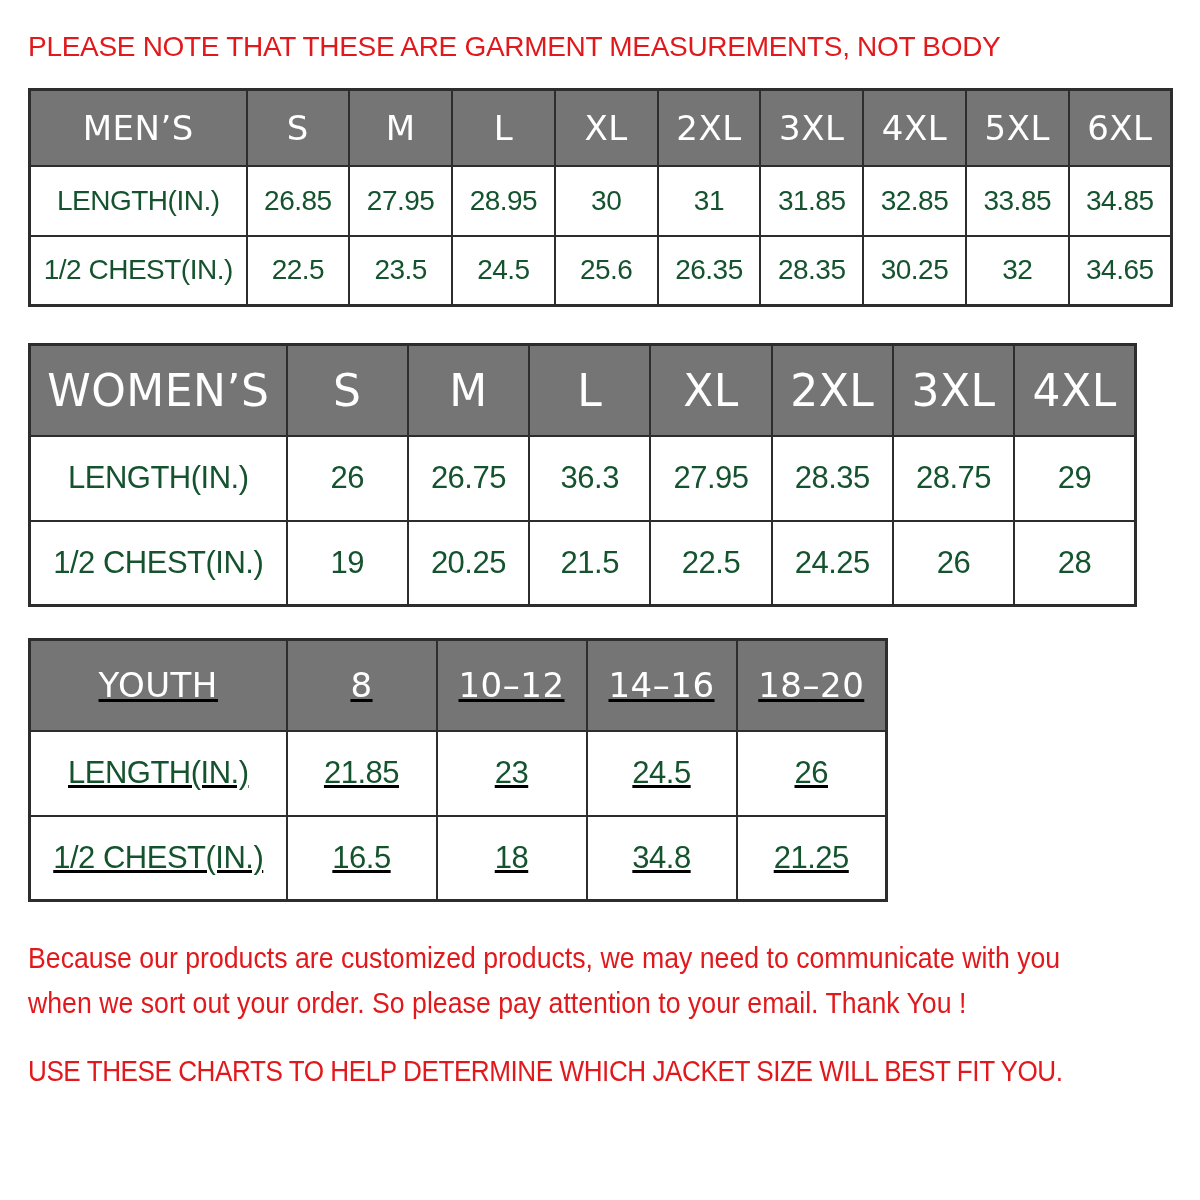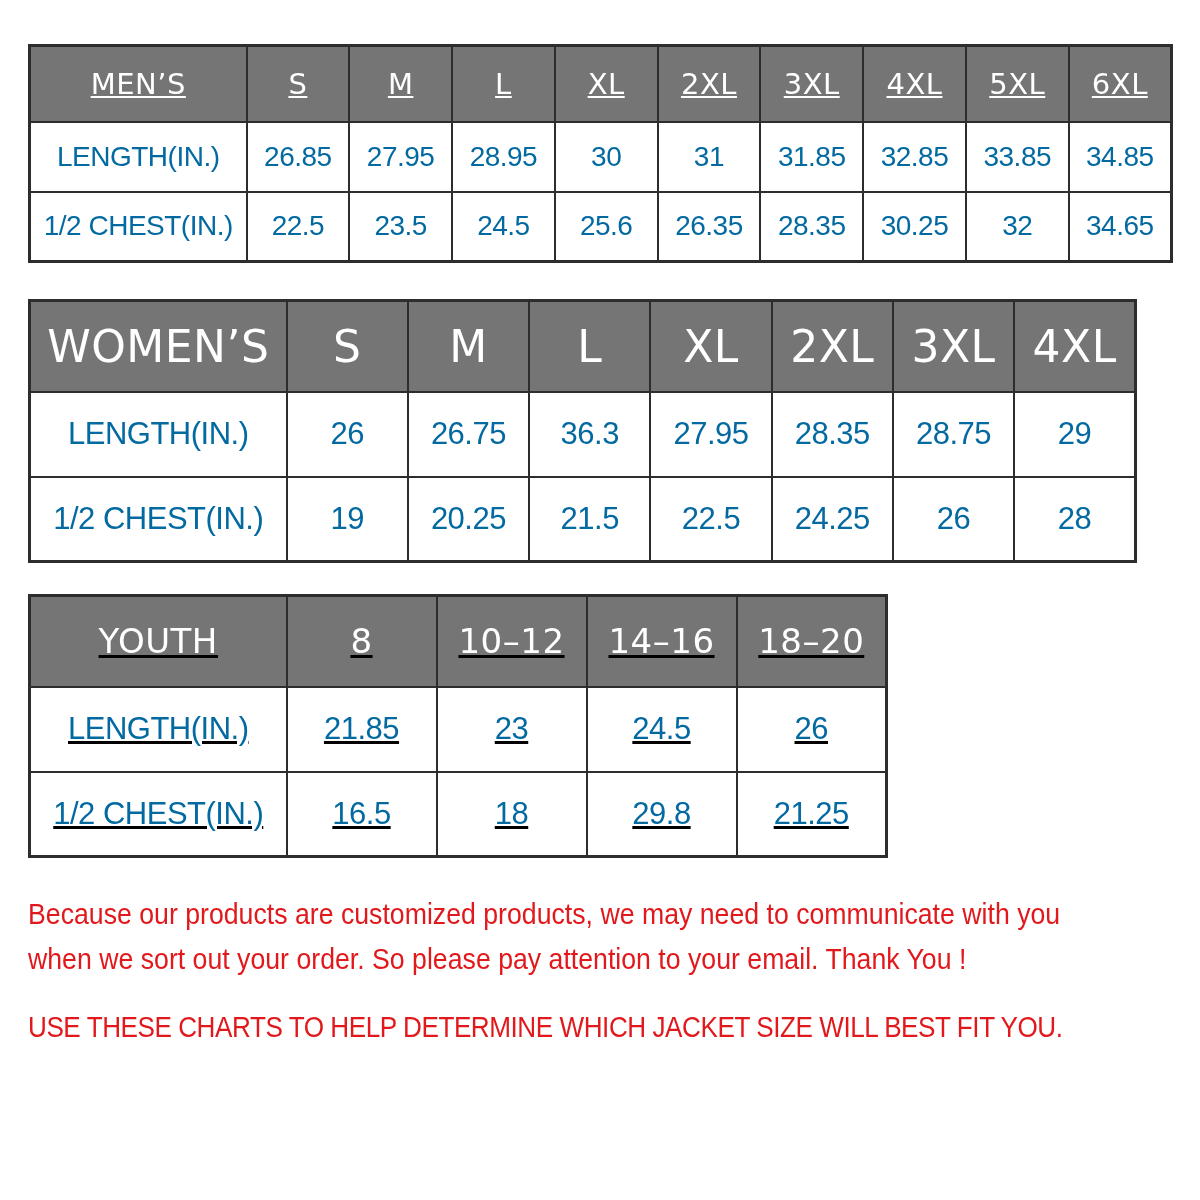--- a/index.html
+++ b/index.html
@@ -53,28 +53,28 @@
   }
   table.size-table th {
     background: #757575;
     color: #ffffff;
     font-family: "DejaVu Sans", sans-serif;
     font-weight: normal;
     letter-spacing: 0.5px;
   }
   table.size-table td {
     background: #ffffff;
-    color: #0369a1;
+    color: #14532d;
     letter-spacing: -0.5px;
   }
 
   
   .t-mens { width: 1145px; margin-top: 24px; }
   .t-mens col.label-col { width: 217px; }
-  .t-mens th { height: 76px; font-size: 29px; text-decoration: underline; }
+  .t-mens th { height: 76px; font-size: 34px; }
   .t-mens td { height: 70px; font-size: 28px; }
 
   
   .t-womens { width: 1109px; margin-top: 36px; }
   .t-womens col.label-col { width: 257px; }
   .t-womens th { height: 91px; font-size: 44px; }
   .t-womens td { height: 85px; font-size: 31px; }
 
   
   .t-youth { width: 860px; margin-top: 31px; text-decoration: underline; }
@@ -103,20 +103,21 @@
     transform-origin: 0 0;
   }
 </style>
 </head>
 <body>
 
 <div class="page">
 
 
   <div class="note">
+    <div>PLEASE NOTE THAT THESE ARE GARMENT MEASUREMENTS, NOT BODY</div>
   </div>
 
   <table class="size-table t-mens">
       <colgroup>
         <col class="label-col">
         <col>
         <col>
         <col>
         <col>
         <col>
@@ -236,21 +237,21 @@
           <td>LENGTH(IN.)</td>
           <td>21.85</td>
           <td>23</td>
           <td>24.5</td>
           <td>26</td>
         </tr>
         <tr>
           <td>1/2 CHEST(IN.)</td>
           <td>16.5</td>
           <td>18</td>
-          <td>29.8</td>
+          <td>34.8</td>
           <td>21.25</td>
         </tr>
       </tbody>
     </table>
 
   <div class="footer-para">
     <div>Because our products are customized products, we may need to communicate with you</div>
     <div>when we sort out your order. So please pay attention to your email. Thank You !</div>
   </div>
 

